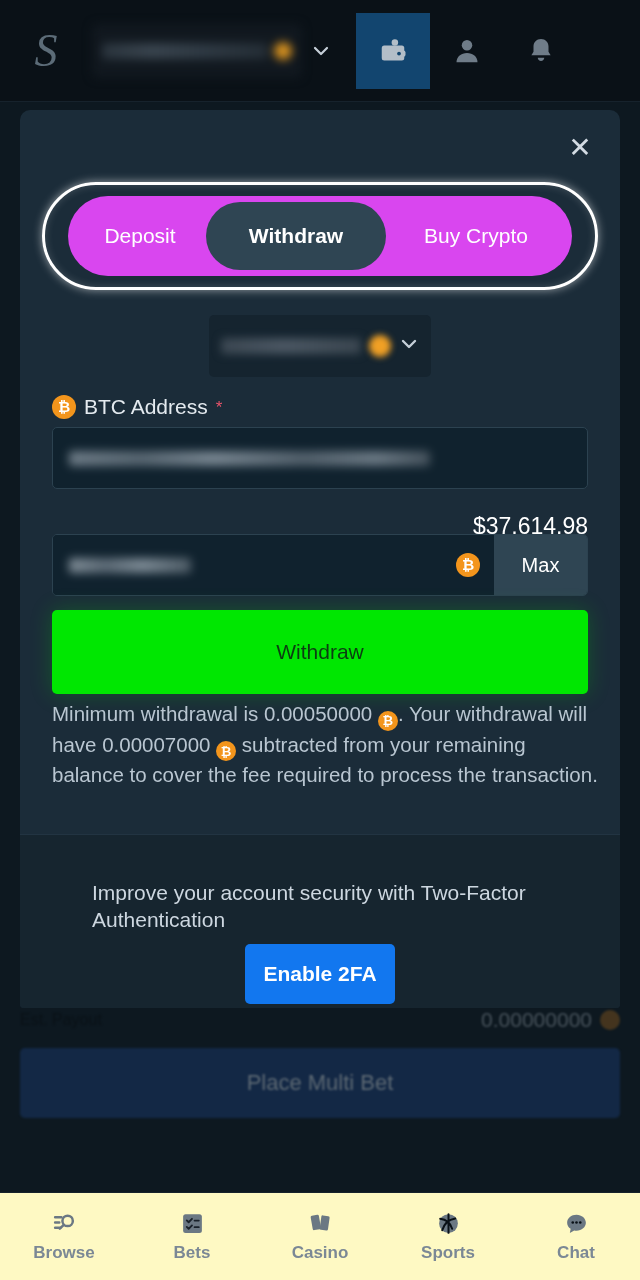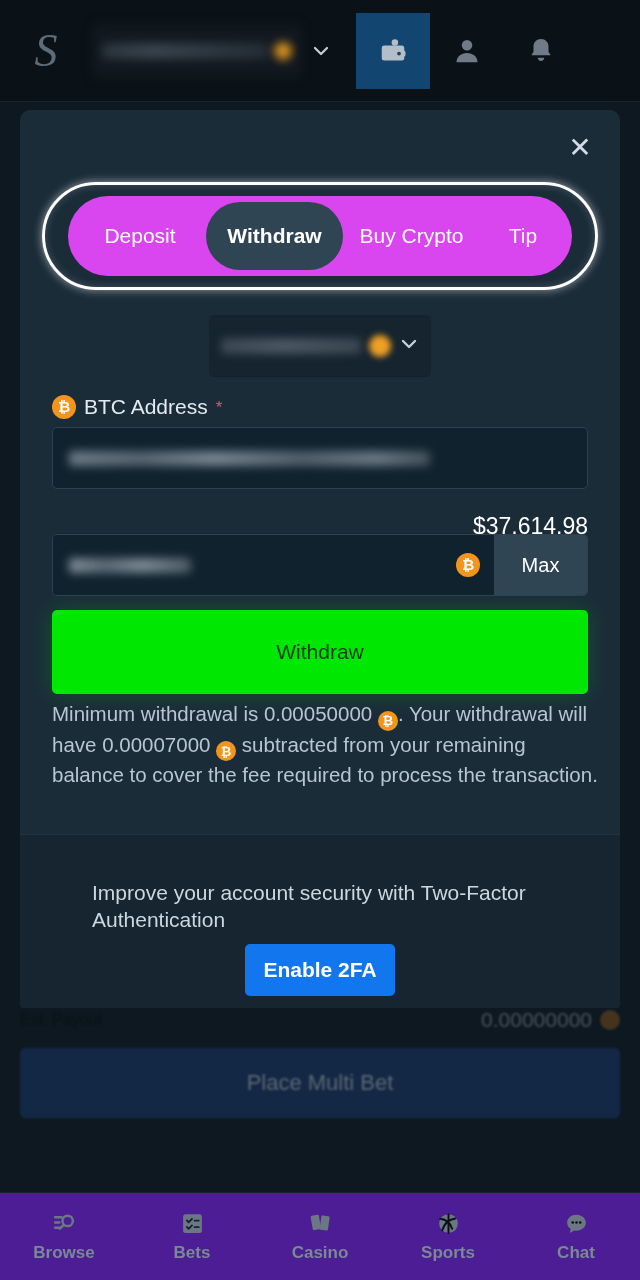--- a/index.html
+++ b/index.html
@@ -360,38 +360,38 @@
     width: 500px;
     color: #cdd7e0;
     font-size: 21px;
     line-height: 1.3;
     margin-left: 40px;
   }
   .enable-2fa {
     position: absolute;
     top: 110px; left: 50%;
     transform: translateX(-50%);
-    width: 150px; height: 52px;
+    width: 150px; height: 60px;
     background: #1277ef;
     border: none;
     border-radius: 5px;
     color: #ffffff;
     font-size: 21px;
     font-weight: 700;
     font-family: "Liberation Sans", sans-serif;
     cursor: pointer;
   }
 
   
   .bottom-nav {
     position: absolute;
     bottom: 0; left: 0;
     width: 640px;
     height: 88px;
-    background: #4c1d95;
+    background: #fef9c3;
     border-top: 1px solid #16222c;
     display: flex;
     z-index: 6;
     text-align: center;
   }
   .nav-item {
     flex: 1;
     display: flex;
     flex-direction: column;
     align-items: center;
@@ -459,21 +459,20 @@
 
   <div class="modal" data-name="wallet-modal">
 
     <div class="modal-close" data-name="close-icon">✕</div>
 
     <div class="tabs-focus" data-name="wallet-tabs-focus-ring">
       <div class="tabs" data-name="wallet-tabs">
         <div class="tab" data-name="tab-deposit">Deposit</div>
         <div class="tab active" data-name="tab-withdraw">Withdraw</div>
         <div class="tab" data-name="tab-buy-crypto">Buy Crypto</div>
-        <div class="tab" data-name="tab-tip">Tip</div>
       </div>
     </div>
 
     <div class="currency-select" data-name="currency-selector">
       <div class="currency-blur" data-name="currency-value-redacted"></div>
       <div class="currency-coin" data-name="bitcoin-icon"></div>
       <span class="currency-chev" data-name="chevron-down-icon">
         <svg width="20" height="20" viewBox="0 0 20 20" fill="none">
           <path d="M4 7l6 6 6-6" stroke="#c5cfd8" stroke-width="2.4" stroke-linecap="round" stroke-linejoin="round"></path>
         </svg>

